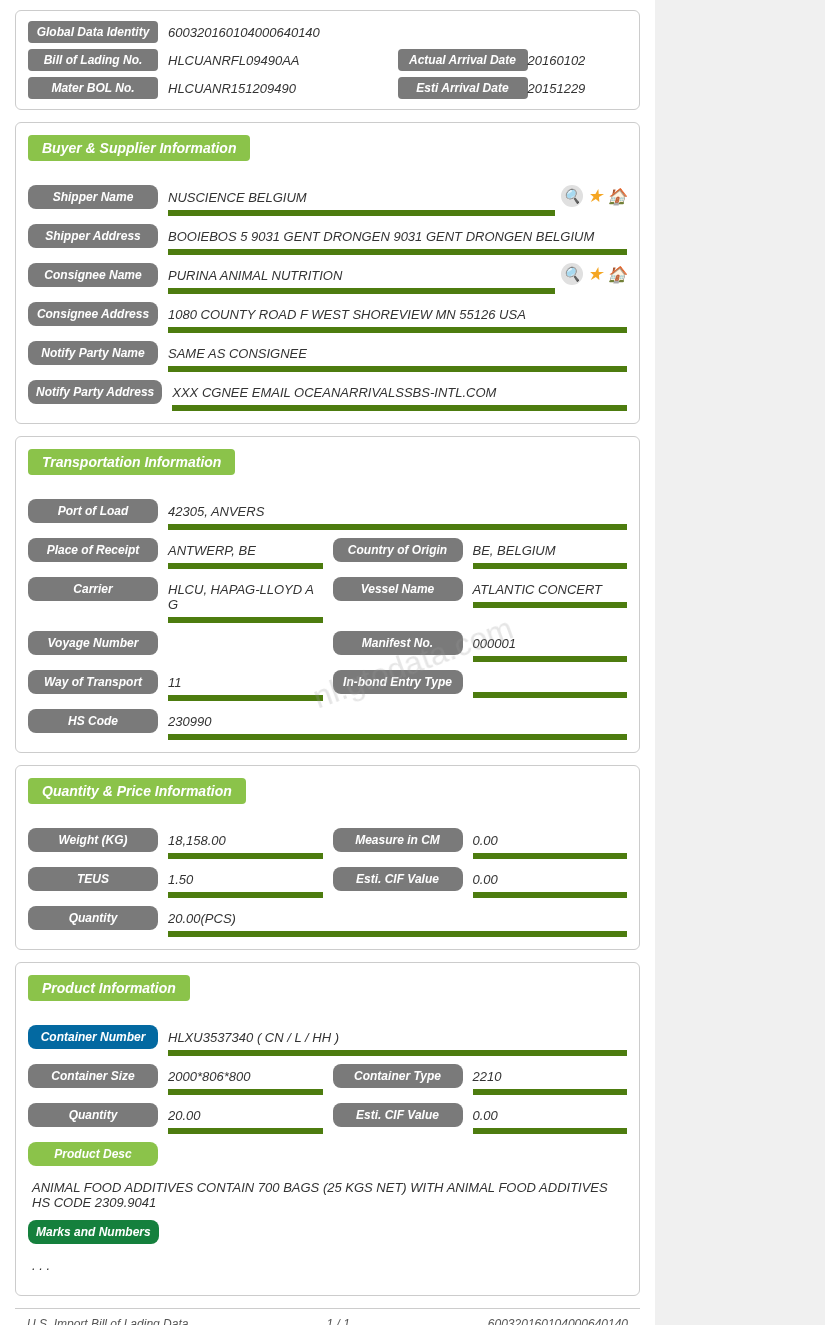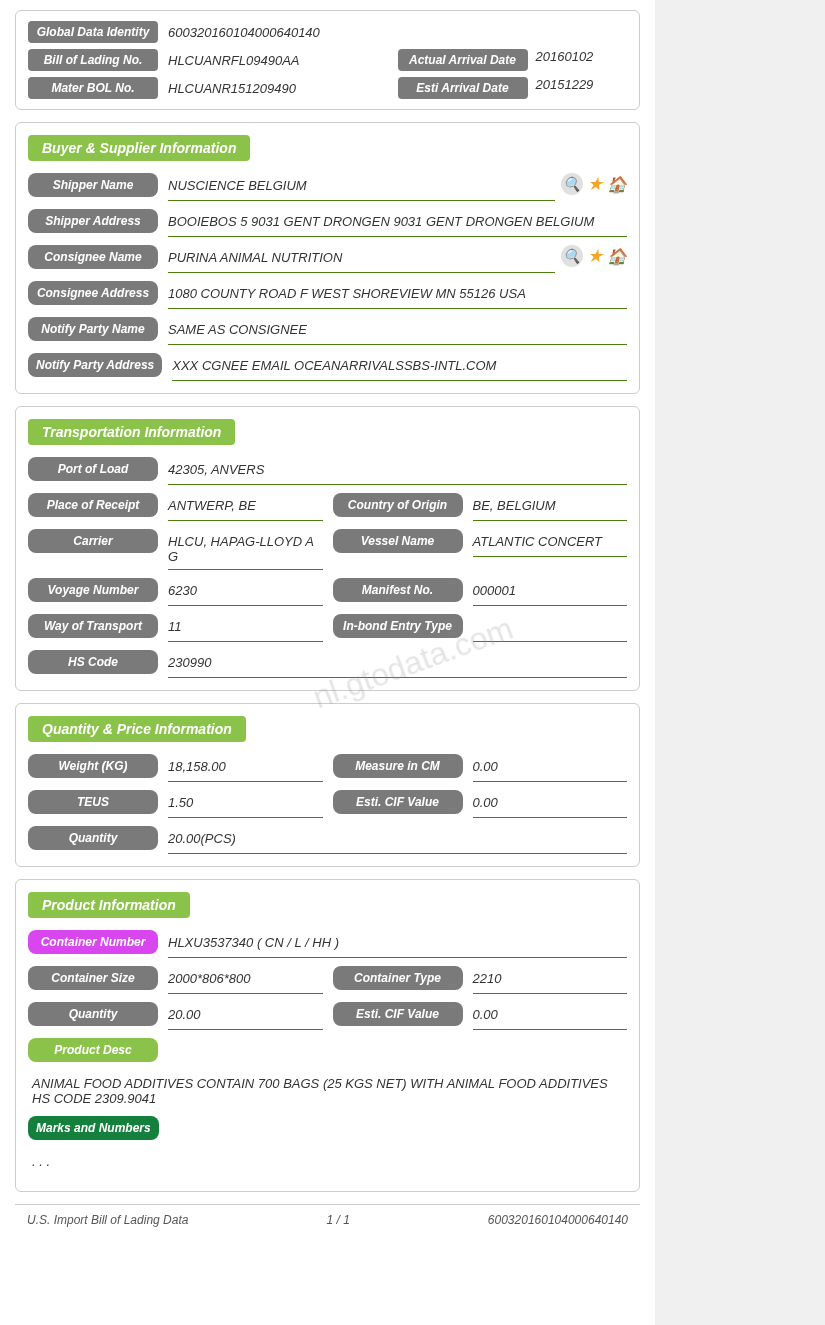--- a/index.html
+++ b/index.html
@@ -40,30 +40,30 @@
       font-size: 12px;
       font-weight: bold;
       min-width: 130px;
       text-align: center;
       margin-right: 10px;
     }
     .label-badge.green {
       background: #8bc34a;
     }
     .label-badge.orange {
-      background: #d946ef;
+      background: #0369a1;
     }
     .value-text {
       font-size: 13px;
       color: #333;
       flex: 1;
     }
     .inline-fields {
       display: flex;
-      gap: 8px;
+      align-items: center;
       flex: 1;
     }
     .inline-label {
       background: #7a7a7a;
       color: #fff;
       border-radius: 4px;
       padding: 4px 8px;
       font-size: 12px;
       font-weight: bold;
       min-width: 130px;
@@ -79,21 +79,21 @@
       background: #fff;
     }
     .section-title {
       display: inline-block;
       background: #8bc34a;
       color: #fff;
       border-radius: 4px;
       padding: 5px 14px;
       font-size: 14px;
       font-weight: bold;
-      margin-bottom: 12px;
+      margin-bottom: 24px;
     }
     .field-row {
       display: flex;
       align-items: flex-start;
       margin-bottom: 8px;
     }
     .field-row:last-child { margin-bottom: 0; }
     .field-label {
       background: #7a7a7a;
       color: #fff;
@@ -104,21 +104,21 @@
       min-width: 130px;
       text-align: center;
       margin-right: 10px;
       white-space: nowrap;
     }
     .field-value {
       flex: 1;
       font-size: 13px;
       color: #333;
       padding: 5px 0;
-      border-bottom: 1px solid #4d7c0f;
+      border-bottom: 6px solid #4d7c0f;
       min-height: 28px;
     }
     .icons-row {
       display: flex;
       align-items: center;
       gap: 4px;
       margin-left: 6px;
     }
     .icon-circle {
       width: 22px;
@@ -284,21 +284,20 @@
       <div class="col-half">
         <span class="field-label">Vessel Name</span>
         <span class="field-value">ATLANTIC CONCERT</span>
       </div>
     </div>
 
     
     <div class="two-col-row">
       <div class="col-half">
         <span class="field-label">Voyage Number</span>
-        <span class="field-value">6230</span>
       </div>
       <div class="col-half">
         <span class="field-label">Manifest No.</span>
         <span class="field-value">000001</span>
       </div>
     </div>
 
     
     <div class="two-col-row">
       <div class="col-half">

